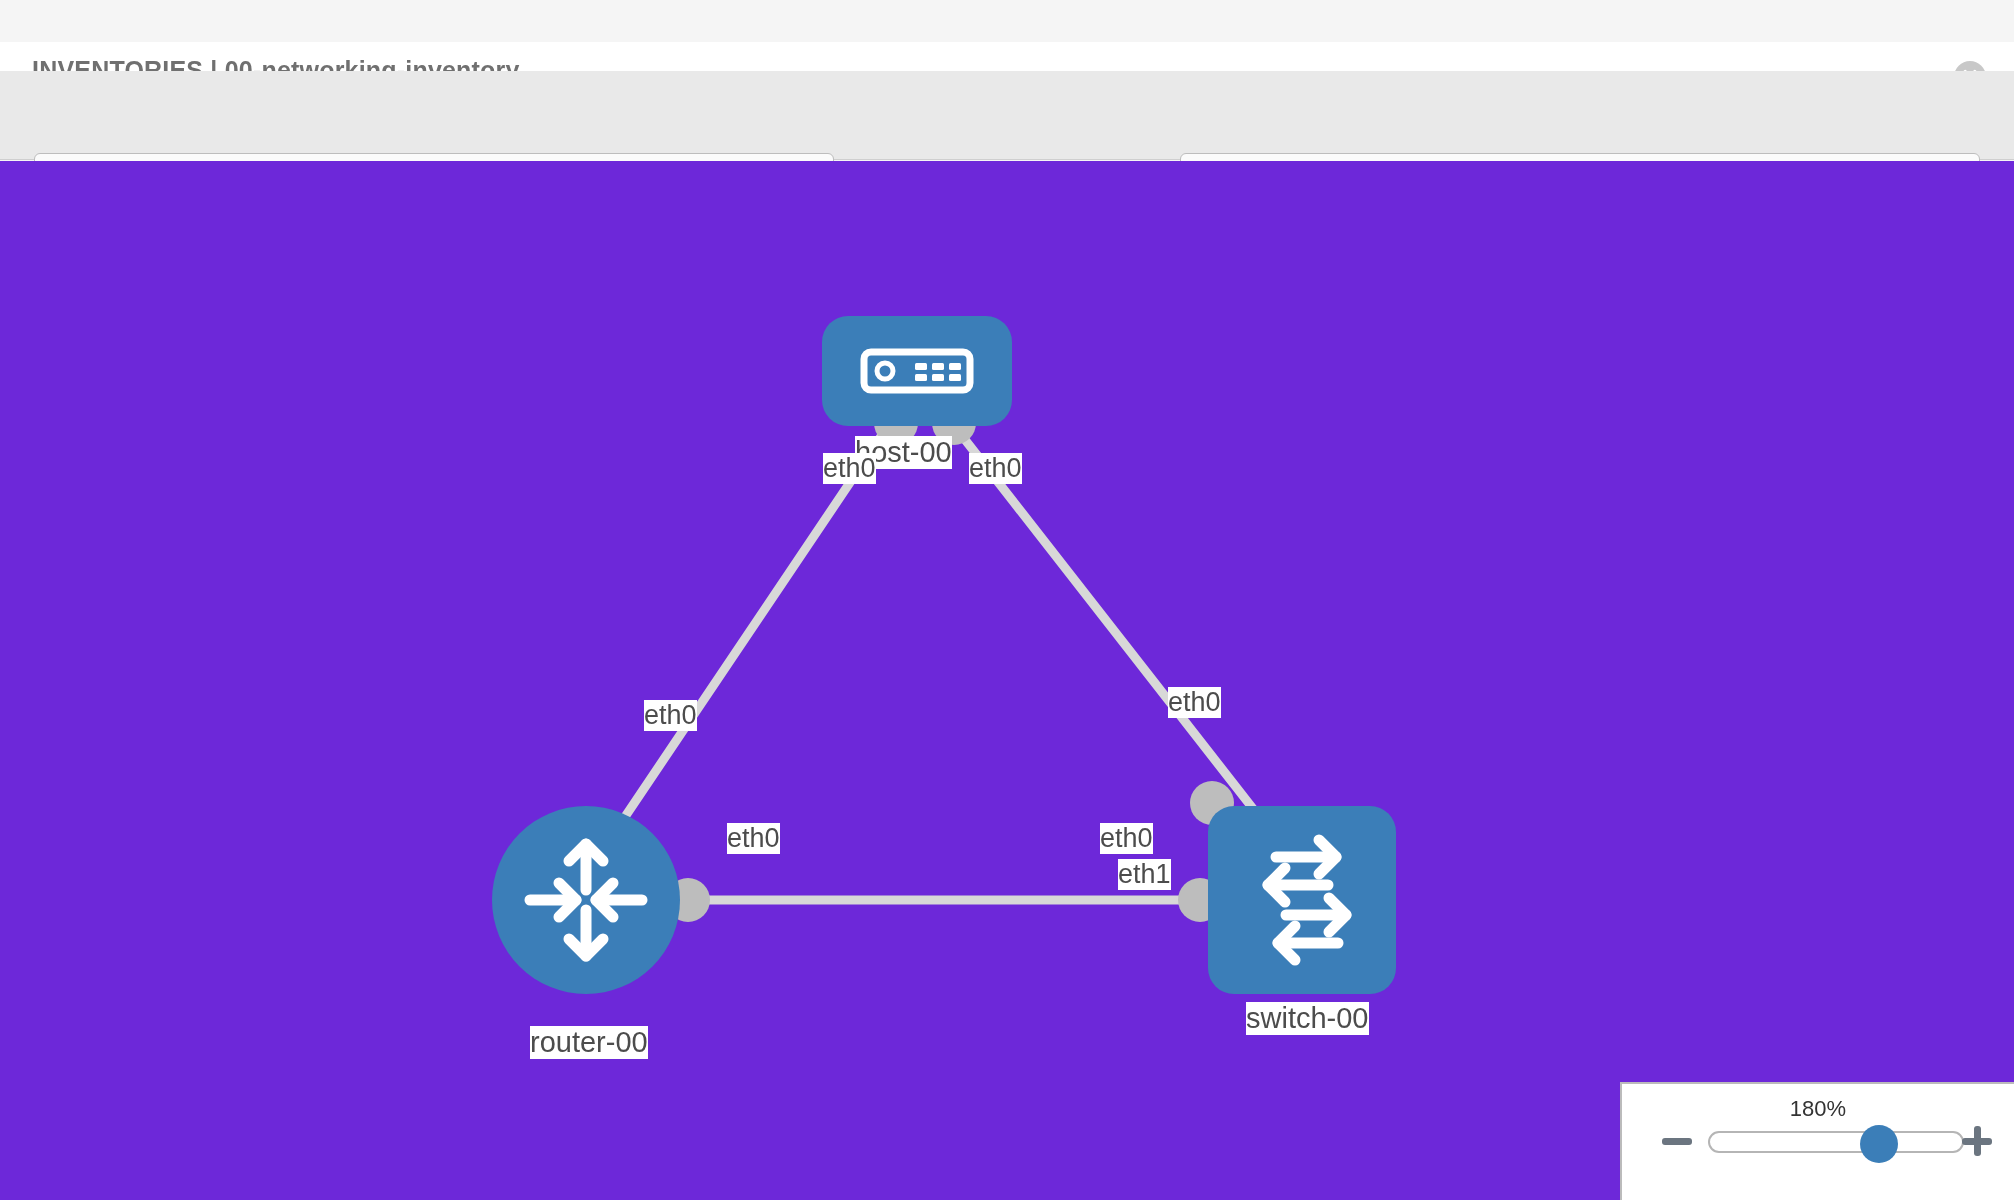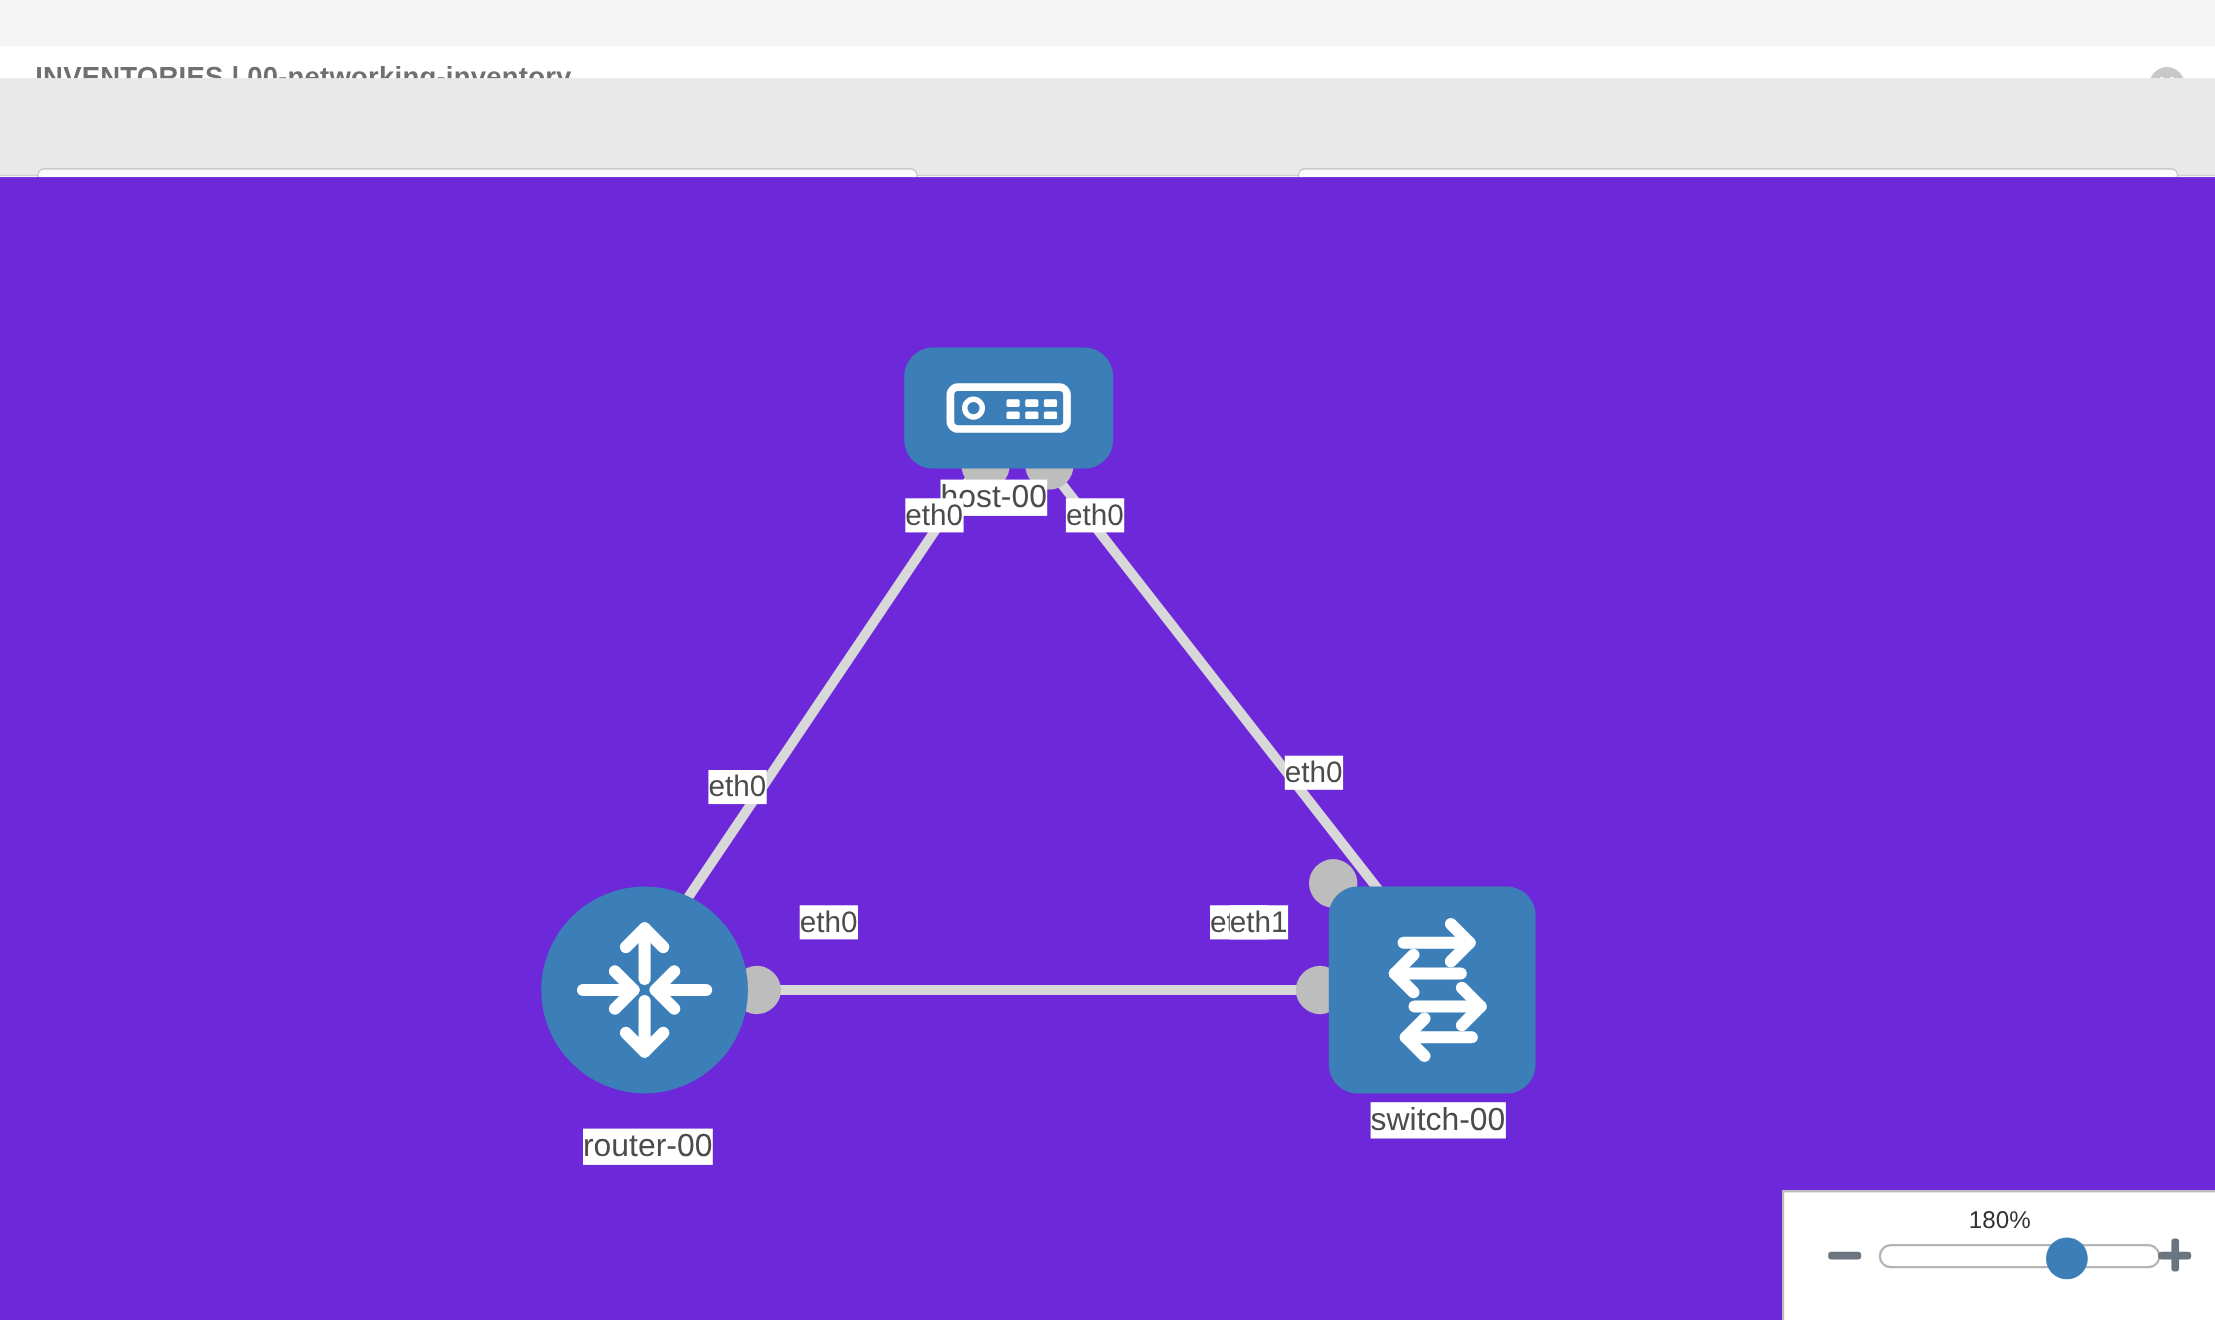--- a/index.html
+++ b/index.html
@@ -315,21 +315,21 @@
     <div class="node-label" style="left:855px;  top:275px;">host-00</div>
     <div class="node-label" style="left:530px;  top:841px;margin-top:24px;">router-00</div>
     <div class="node-label" style="left:1246px; top:841px;">switch-00</div>
 
     <div class="iface-label" style="left:823px;  top:292px;">eth0</div>
     <div class="iface-label" style="left:969px;  top:292px;">eth0</div>
     <div class="iface-label" style="left:644px;  top:539px;">eth0</div>
     <div class="iface-label" style="left:1168px; top:526px;">eth0</div>
     <div class="iface-label" style="left:727px;  top:662px;">eth0</div>
     <div class="iface-label" style="left:1100px; top:662px;">eth0</div>
-    <div class="iface-label" style="left:1118px; top:662px;">eth1</div>
+    <div class="iface-label" style="left:1118px; top:698px;">eth1</div>
 
   </div>
 
   <div class="zoom-panel">
     <div class="zoom-level">180%</div>
     <div class="zoom-minus"></div>
     <div class="zoom-track">
       <div class="zoom-thumb"></div>
     </div>
     <div class="zoom-plus"></div>

